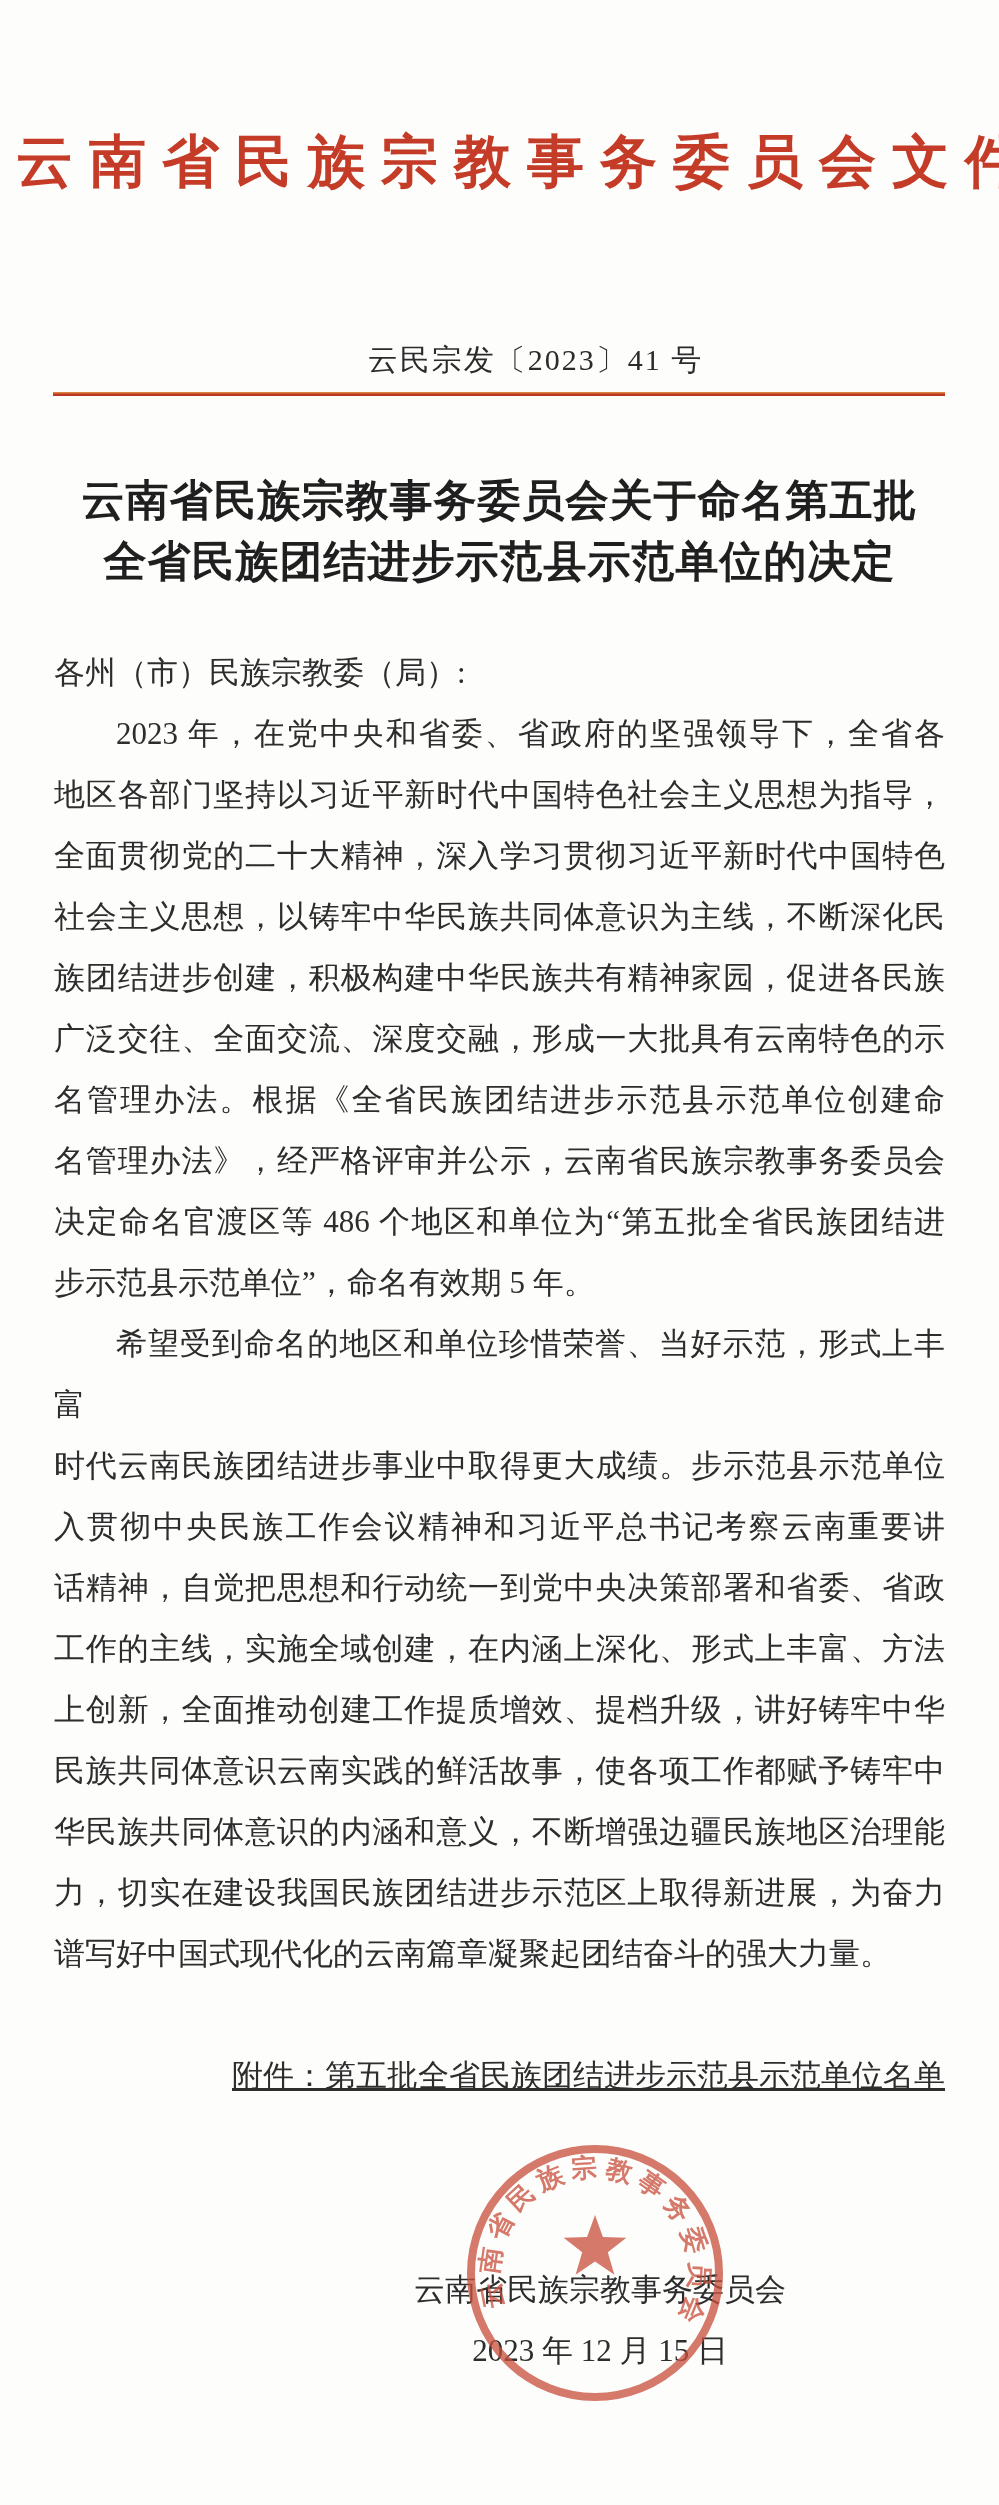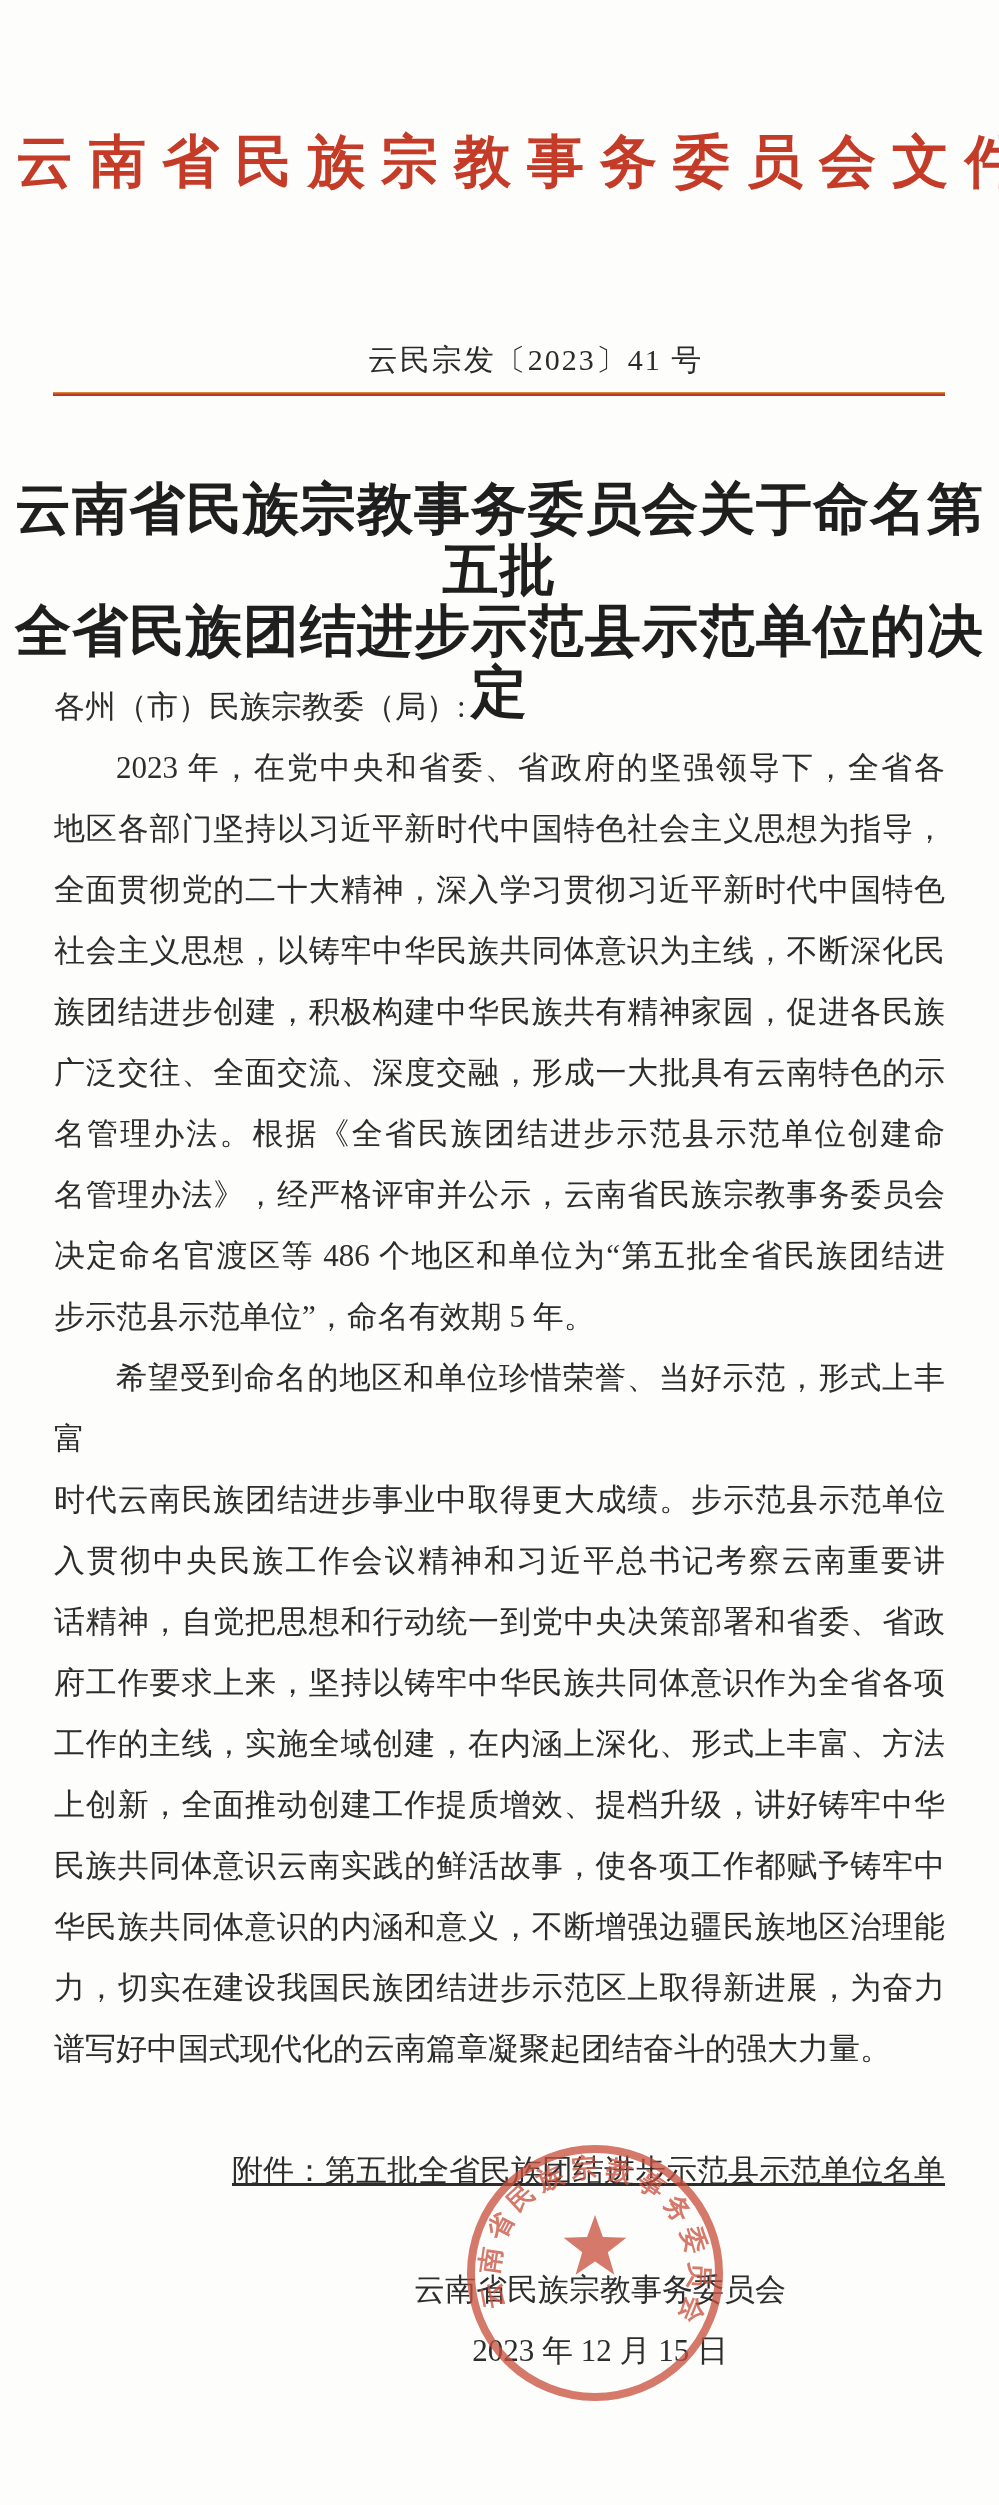--- a/index.html
+++ b/index.html
@@ -36,30 +36,29 @@
   .red-divider {
     position: absolute;
     top: 392px; left: 53px;
     width: 892px; height: 4px;
     background: linear-gradient(to bottom, #dd9a42 0%, #c43a28 55%, #b33423 100%);
   }
   .doc-title {
     position: absolute;
     top: 470px; left: 0; width: 100%;
     text-align: center;
-    font-size: 56px;
+    font-size: 43px;
     font-weight: bold;
     color: #1f1f1f;
     line-height: 61px;
     letter-spacing: 1px;
-    margin-top: 9px;
   }
   .body-block {
     position: absolute;
-    top: 676px; left: 54px;
+    top: 642px; left: 54px;
     width: 891px;
     font-size: 31px;
     line-height: 61px;
     color: #2d2d2d;
   }
   .salutation { text-align: left; }
   .para .line {
     text-align: justify;
     text-align-last: justify;
   }
@@ -125,21 +124,20 @@
           <div class="line">名管理办法。根据《全省民族团结进步示范县示范单位创建命</div>
           <div class="line">名管理办法》，经严格评审并公示，云南省民族宗教事务委员会</div>
           <div class="line">决定命名官渡区等 486 个地区和单位为“第五批全省民族团结进</div>
           <div class="line last">步示范县示范单位”，命名有效期 5 年。</div>
         </div>
         <div class="para">
           <div class="line">希望受到命名的地区和单位珍惜荣誉、当好示范，形式上丰富</div>
           <div class="line">时代云南民族团结进步事业中取得更大成绩。步示范县示范单位</div>
           <div class="line">入贯彻中央民族工作会议精神和习近平总书记考察云南重要讲</div>
           <div class="line">话精神，自觉把思想和行动统一到党中央决策部署和省委、省政</div>
-          <div class="line">府工作要求上来，坚持以铸牢中华民族共同体意识作为全省各项</div>
           <div class="line">工作的主线，实施全域创建，在内涵上深化、形式上丰富、方法</div>
           <div class="line">上创新，全面推动创建工作提质增效、提档升级，讲好铸牢中华</div>
           <div class="line">民族共同体意识云南实践的鲜活故事，使各项工作都赋予铸牢中</div>
           <div class="line">华民族共同体意识的内涵和意义，不断增强边疆民族地区治理能</div>
           <div class="line">力，切实在建设我国民族团结进步示范区上取得新进展，为奋力</div>
           <div class="line last">谱写好中国式现代化的云南篇章凝聚起团结奋斗的强大力量。</div>
         </div>
       </div>
 
     <div class="attachment">附件：第五批全省民族团结进步示范县示范单位名单</div>

